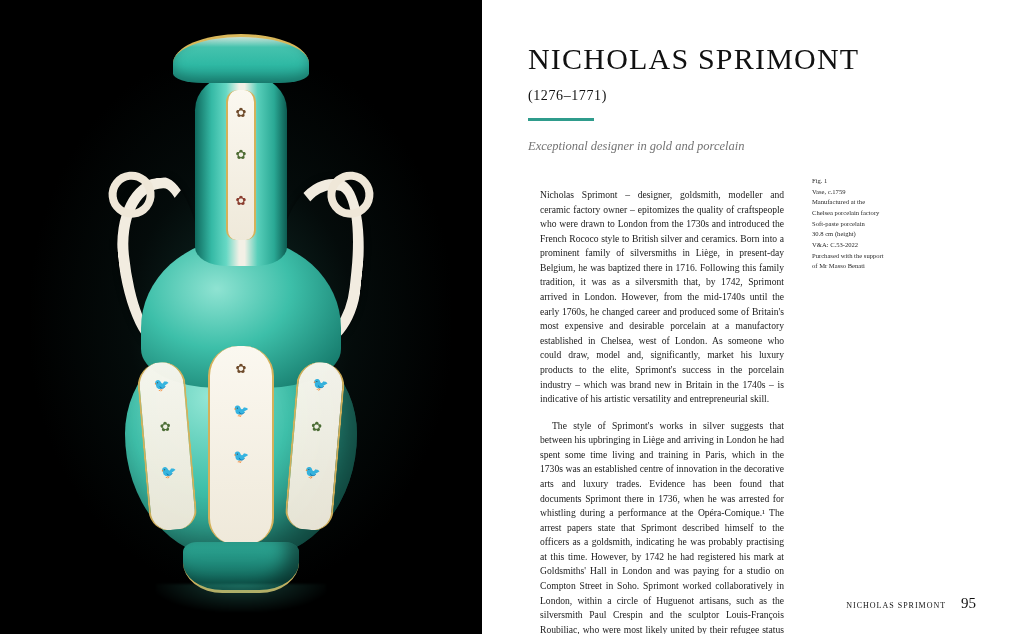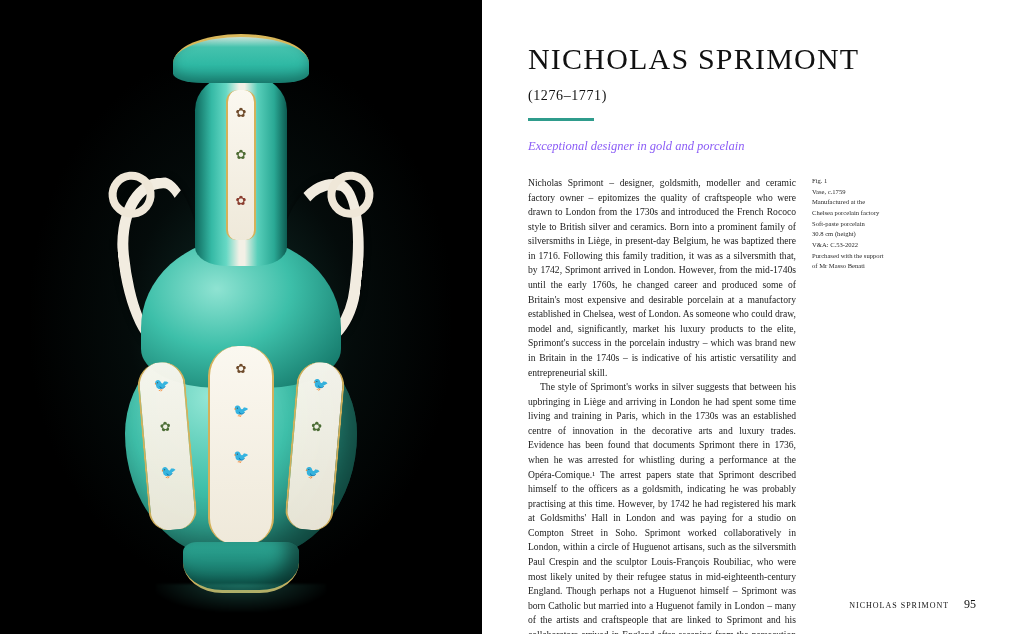--- a/index.html
+++ b/index.html
@@ -190,53 +190,53 @@
   .rule {
     width: 66px;
     height: 3px;
     background: #2f9c8c;
     margin: 14px 0 18px 0;
   }
   .subtitle {
     font-style: italic;
     font-size: 12.5px;
     margin: 0 0 22px 0;
-    color: #8b5cf6;
+    color: #737373;
   }
   .body-area {
     display: flex;
     gap: 16px;
   }
   .body-col {
     width: 268px;
     font-size: 9.6px;
     line-height: 1.52;
     text-align: justify;
     color: #1a1a1a;
   }
-  .body-col p { margin: 0; }
+  .body-col p { margin: 12px; }
   .body-col p + p { text-indent: 12px; }
   .caption {
     width: 120px;
     font-size: 6.6px;
     line-height: 1.62;
     color: #2a2a2a;
   }
   .caption .cap-line { display: block; }
   .footer {
     position: absolute;
     right: 44px;
     bottom: 22px;
     font-size: 8px;
     letter-spacing: 1px;
     color: #111;
   }
   .footer .folio {
     margin-left: 12px;
-    font-size: 12px;
+    font-size: 15px;
     letter-spacing: 0;
   }
 </style>
 </head>
 <body>
 
 <div class="page">
 
   <div class="plate">
     <div class="plate-glow"></div>

